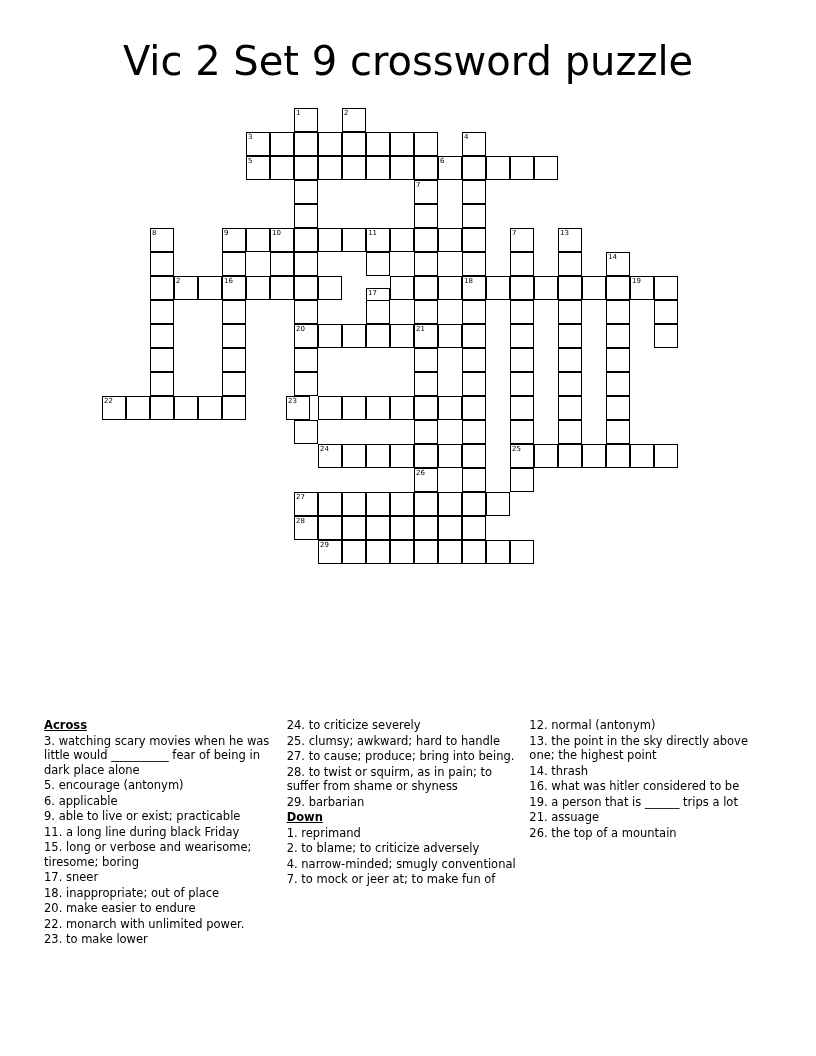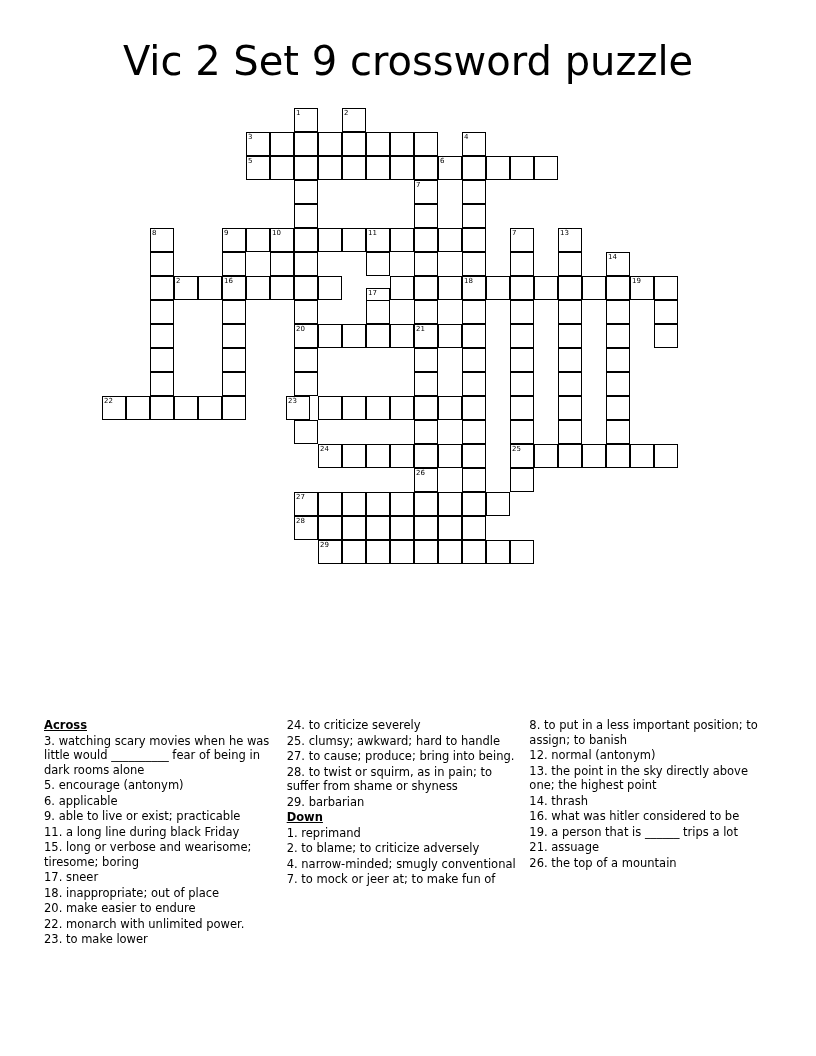--- a/index.html
+++ b/index.html
@@ -339,21 +339,21 @@
         <div class="cell" style="left: 384px; top: 432px;"></div>
         <div class="cell" style="left: 408px; top: 432px;"></div>
       </div>
   </div>
 
   <div id="clues">
 
     <div class="clue-col">
       <div class="col-head">Across</div>
       <div>
-          <div class="clue"><b>3. </b><span>watching scary movies when he was little would __________ fear of being in dark rooms alone</span></div>
+          <div class="clue"><b>3. </b><span>watching scary movies when he was little would __________ fear of being in dark place alone</span></div>
           <div class="clue"><b>5. </b><span>encourage (antonym)</span></div>
           <div class="clue"><b>6. </b><span>applicable</span></div>
           <div class="clue"><b>9. </b><span>able to live or exist; practicable</span></div>
           <div class="clue"><b>11. </b><span>a long line during black Friday</span></div>
           <div class="clue"><b>15. </b><span>long or verbose and wearisome; tiresome; boring</span></div>
           <div class="clue"><b>17. </b><span>sneer</span></div>
           <div class="clue"><b>18. </b><span>inappropriate; out of place</span></div>
           <div class="clue"><b>20. </b><span>make easier to endure</span></div>
           <div class="clue"><b>22. </b><span>monarch with unlimited power.</span></div>
           <div class="clue"><b>23. </b><span>to make lower</span></div>
@@ -372,21 +372,20 @@
       <div>
           <div class="clue"><b>1. </b><span>reprimand</span></div>
           <div class="clue"><b>2. </b><span>to blame; to criticize adversely</span></div>
           <div class="clue"><b>4. </b><span>narrow-minded; smugly conventional</span></div>
           <div class="clue"><b>7. </b><span>to mock or jeer at; to make fun of</span></div>
         </div>
     </div>
 
     <div class="clue-col">
       <div>
-          <div class="clue"><b>8. </b><span>to put in a less important position; to assign; to banish</span></div>
           <div class="clue"><b>12. </b><span>normal (antonym)</span></div>
           <div class="clue"><b>13. </b><span>the point in the sky directly above one; the highest point</span></div>
           <div class="clue"><b>14. </b><span>thrash</span></div>
           <div class="clue"><b>16. </b><span>what was hitler considered to be</span></div>
           <div class="clue"><b>19. </b><span>a person that is ______ trips a lot</span></div>
           <div class="clue"><b>21. </b><span>assuage</span></div>
           <div class="clue"><b>26. </b><span>the top of a mountain</span></div>
         </div>
     </div>
 

